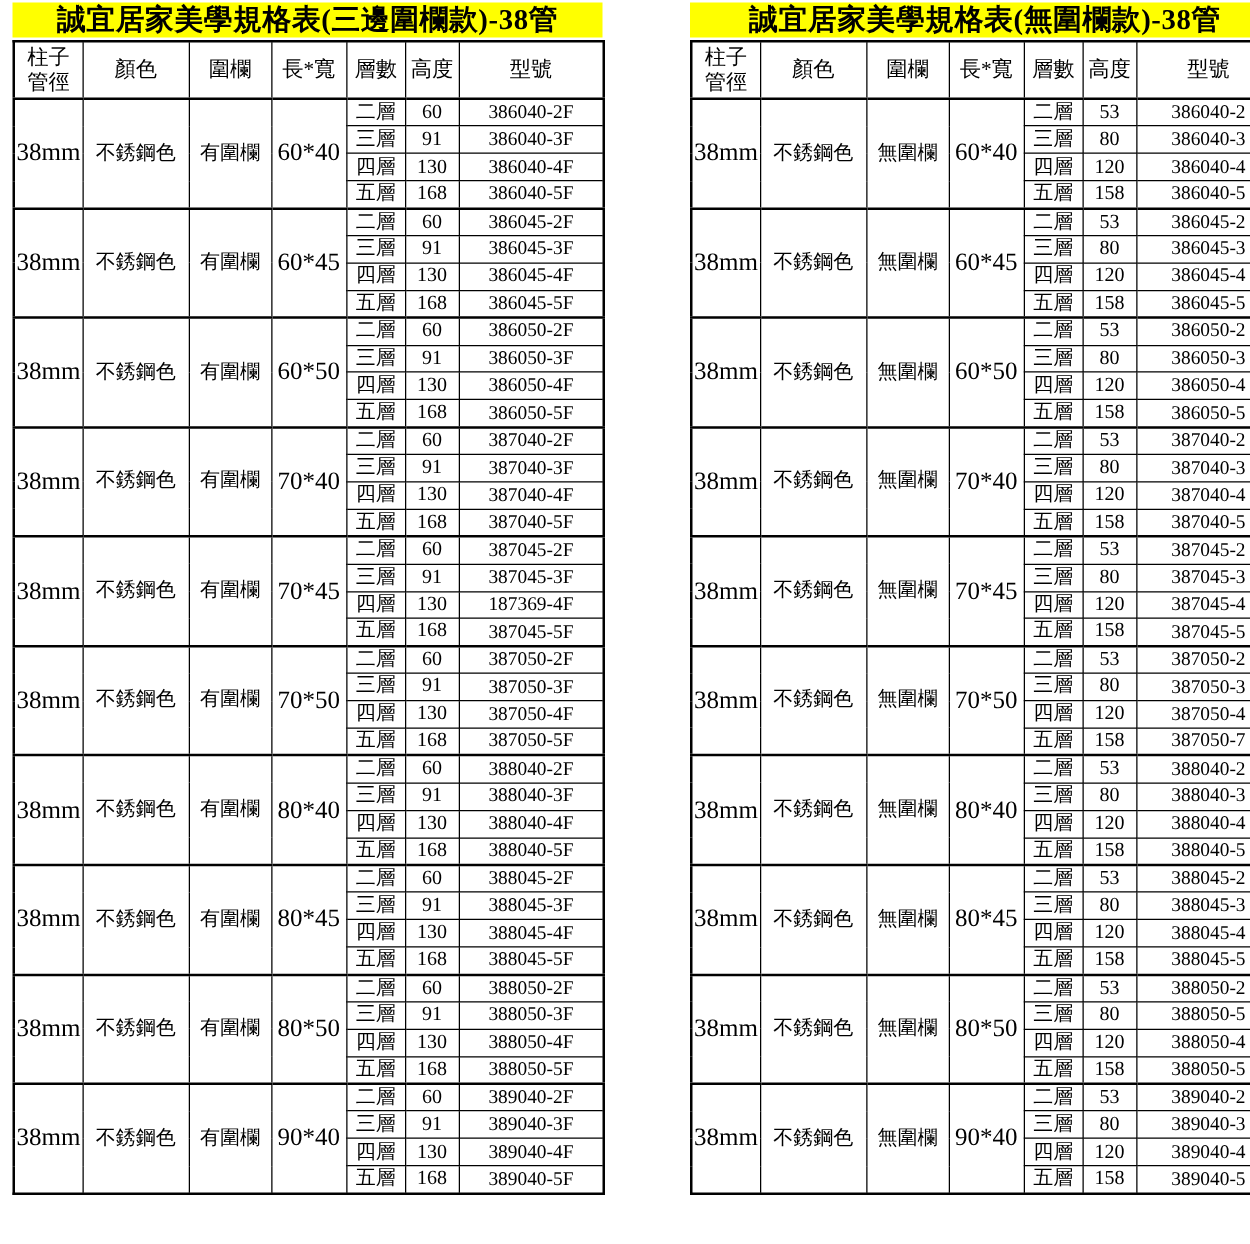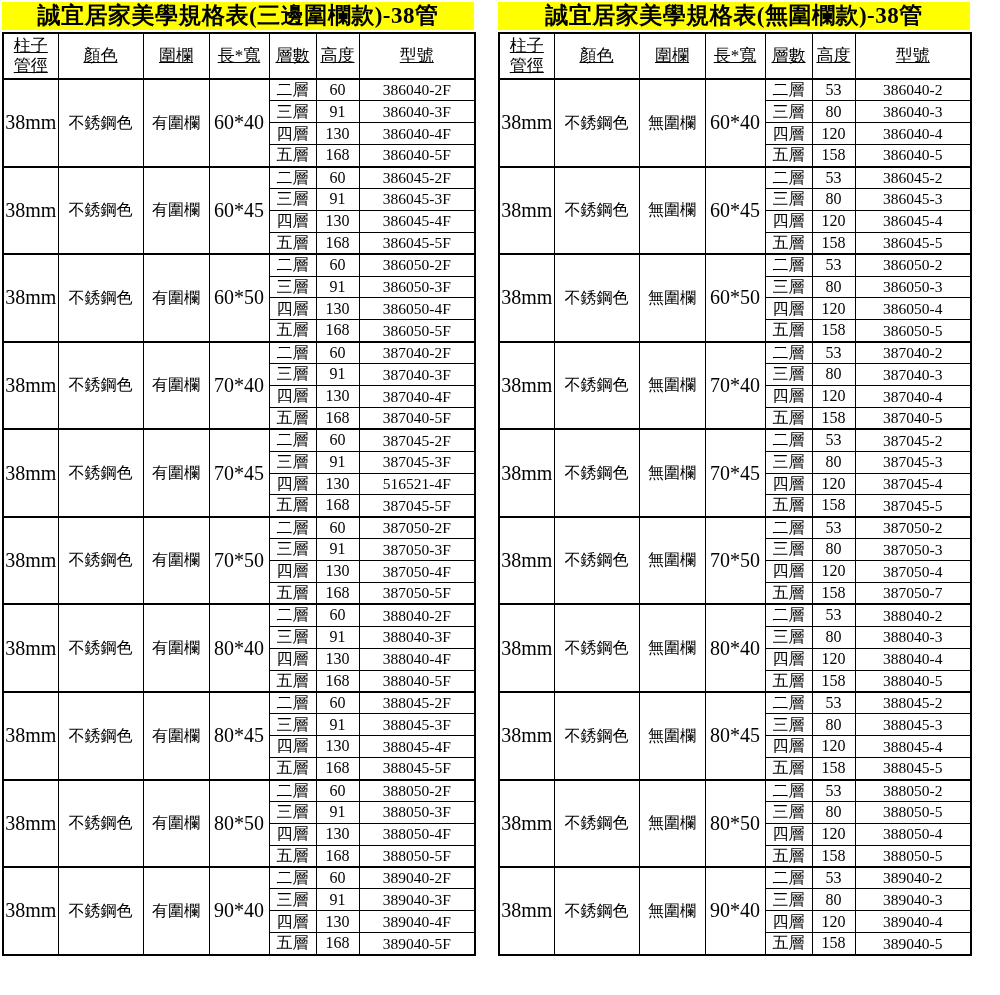--- a/index.html
+++ b/index.html
@@ -1,35 +1,35 @@
 <!DOCTYPE html>
 <html><head>
 <meta charset="utf-8">
 <style>
   html,body{margin:0;padding:0;}
   body{
     width:1000px;height:995px;background:#ffffff;color:#000000;
     font-family:"Liberation Serif","DejaVu Serif",serif;
     overflow:hidden;
   }
-  .page{display:flex;gap:24px;padding:2px 0 0 2px;}
+  .page{display:flex;gap:70px;padding:2px 0 0 2px;margin-left:8px;}
   .spec{width:472px;flex:0 0 auto;}
   .spec-title{
     background:#ffff00;height:28px;line-height:28px;text-align:center;
     font-size:23px;font-weight:bold;letter-spacing:0.5px;
   }
   table{
     border-collapse:collapse;table-layout:fixed;width:472px;margin-top:2px;
     border:2px solid #000000;
   }
   th,td{
     border:1px solid #000000;text-align:center;vertical-align:middle;
     padding:0;overflow:hidden;font-size:16px;line-height:1.15;
   }
-  thead tr{height:46px;text-decoration:underline;}
+  thead tr{height:46px;}
   th{font-weight:normal;font-size:17px;white-space:pre-line;}
   tbody tr{height:21.9px;}
   tbody tr.group-start td{border-top:2px solid #000000;}
   td[data-name="model-cell"]{font-size:15.5px;}
   td[data-name="pipe-cell"],td[data-name="size-cell"]{font-size:20px;}
 </style>
 </head>
 <body>
 
 <div class="page" data-name="spec-sheet-page">
@@ -165,21 +165,21 @@
             <td data-name="model-cell">387045-2F</td>
           </tr>
           <tr data-name="table-row">
             <td data-name="layer-cell">三層</td>
             <td data-name="height-cell">91</td>
             <td data-name="model-cell">387045-3F</td>
           </tr>
           <tr data-name="table-row">
             <td data-name="layer-cell">四層</td>
             <td data-name="height-cell">130</td>
-            <td data-name="model-cell">516521-4F</td>
+            <td data-name="model-cell">187369-4F</td>
           </tr>
           <tr data-name="table-row">
             <td data-name="layer-cell">五層</td>
             <td data-name="height-cell">168</td>
             <td data-name="model-cell">387045-5F</td>
           </tr>
           <tr data-name="table-row" class="group-start">
             <td rowspan="4" data-name="pipe-cell">38mm</td>
             <td rowspan="4" data-name="color-cell">不銹鋼色</td>
             <td rowspan="4" data-name="fence-cell">有圍欄</td>

